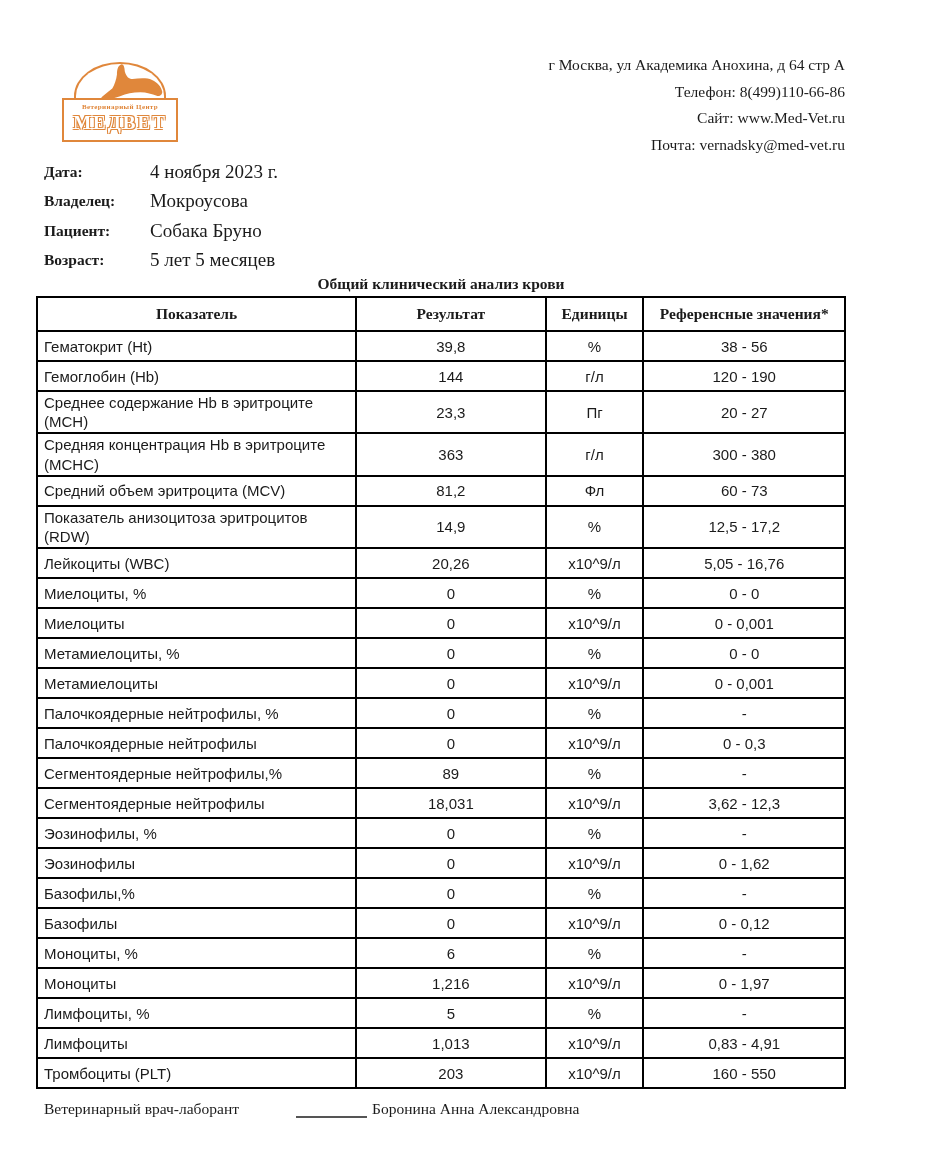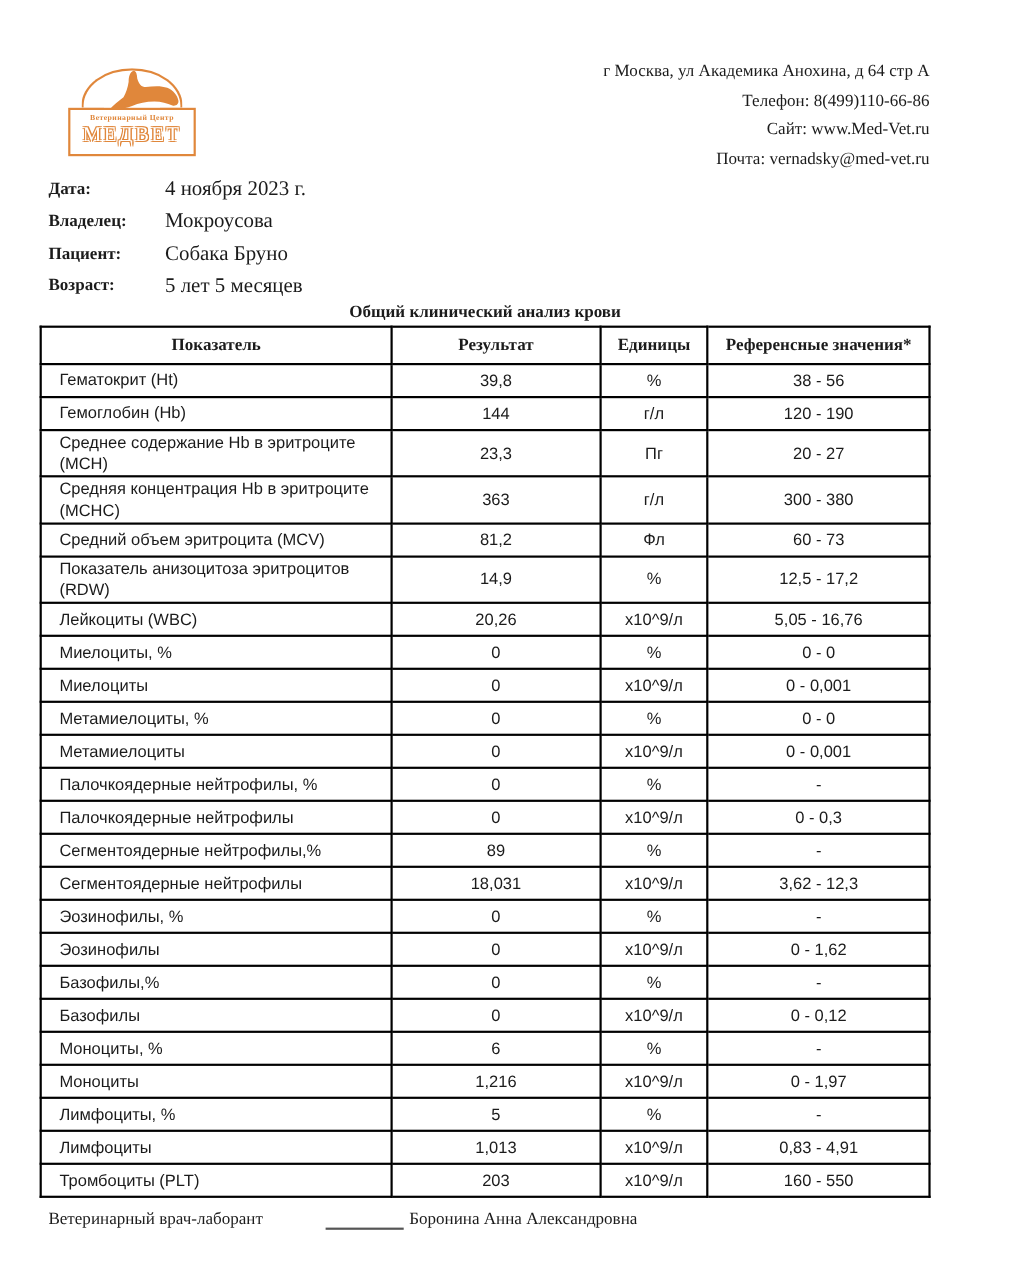--- a/index.html
+++ b/index.html
@@ -44,21 +44,21 @@
   .logo-sub{
     margin-top:3px;
     font-size:7px;line-height:8px;
     color:var(--orange);
     letter-spacing:0.4px;
     white-space:nowrap;
     font-weight:bold;
   }
   .logo-name{
     font-size:19px;line-height:24px;
-    font-weight:normal;
+    font-weight:bold;
     letter-spacing:2px;
     color:#fff;
     text-shadow:-1px -1px 0 var(--orange),1px -1px 0 var(--orange),
                 -1px 1px 0 var(--orange),1px 1px 0 var(--orange);
   }
 
   
   .contact{
     position:absolute;top:52px;right:84px;
     text-align:right;
@@ -86,21 +86,21 @@
   table.results th{
     font-family:"Liberation Serif", serif;
     font-size:15.5px;font-weight:bold;
     height:30px;text-align:center;
   }
   table.results th,table.results td{
     border:2px solid var(--line);
     padding:1px 4px;
   }
   table.results td{height:26px;text-align:center;}
-  table.results td:first-child{text-align:left;padding-left:16px;}
+  table.results td:first-child{text-align:left;padding-left:6px;}
   .param-label{display:inline-block;max-width:296px;line-height:1.28;vertical-align:middle;}
 
   
   .footer{
     position:absolute;left:44px;top:1100px;
     display:flex;align-items:center;
     font-size:15.5px;
   }
   .footer-role{width:252px;}
   .sig-line{

